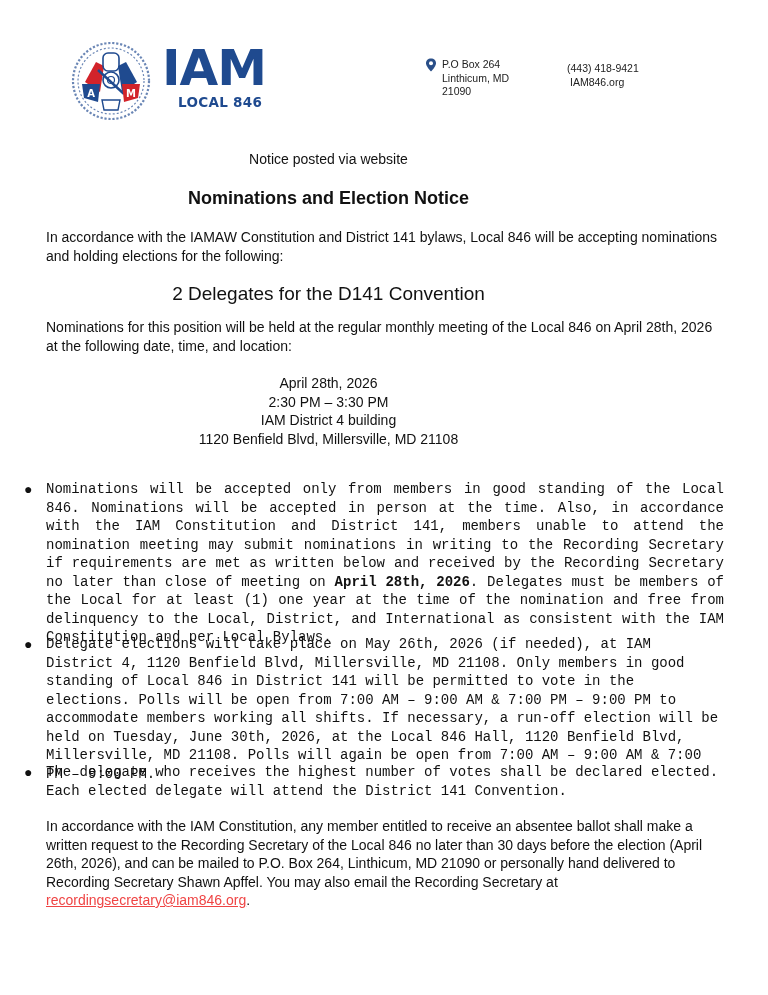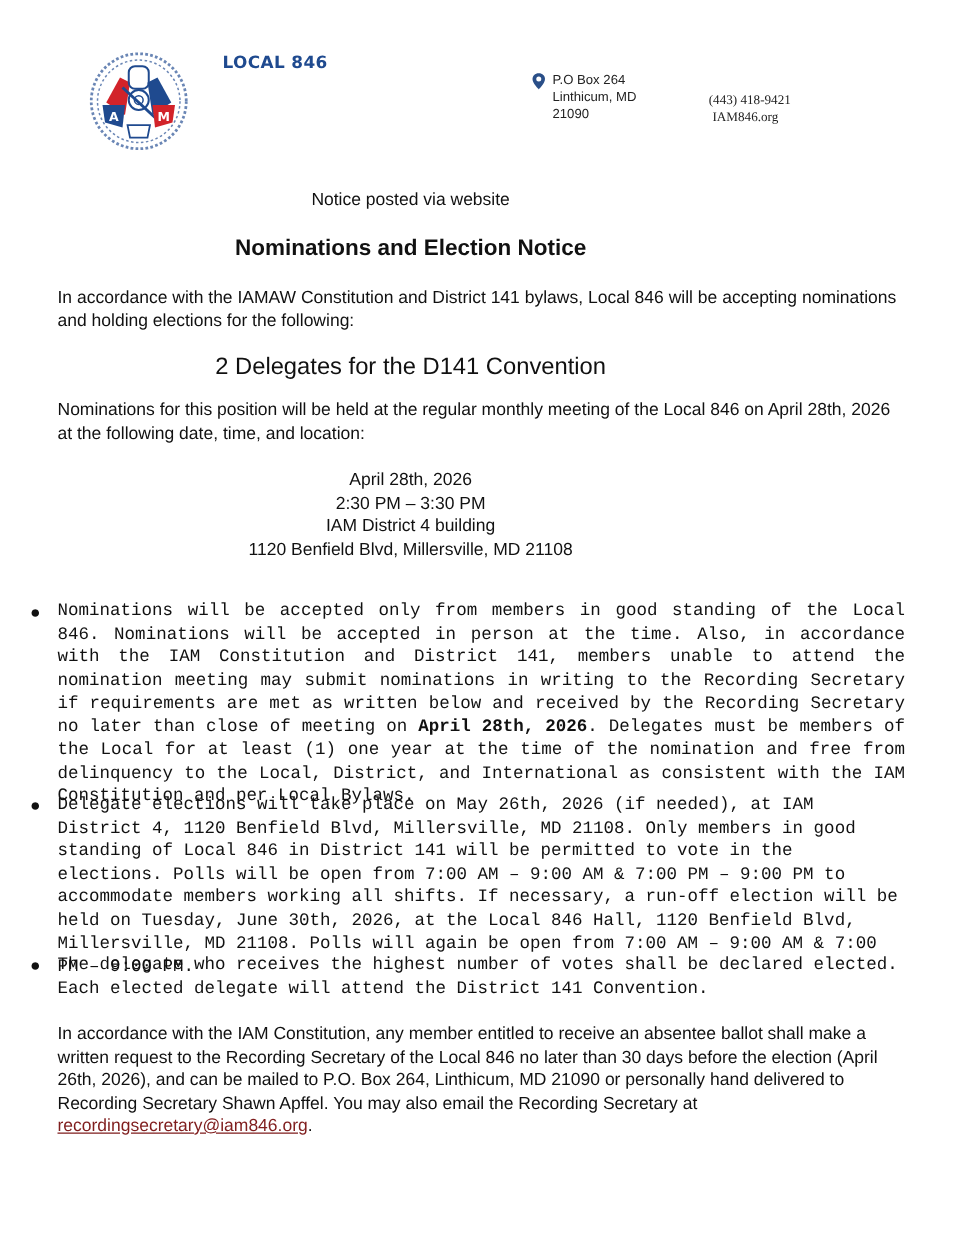--- a/index.html
+++ b/index.html
@@ -11,40 +11,40 @@
   .logo-seal { position: absolute; left: 70px; top: 40px; width: 82px; height: 82px; }
   .logo-word {
     position: absolute; left: 162px; top: 42px; width: 110px;
     color: #1f4a8f; font-family: "DejaVu Sans", sans-serif; font-weight: bold;
   }
   .logo-iam { font-size: 50px; line-height: 52px; letter-spacing: -1px; }
   .logo-local { font-size: 13.5px; line-height: 16px; margin-left: 16px; margin-top: 0px; letter-spacing: 0.3px; }
   .contact-addr { position: absolute; left: 425px; top: 58px; font-size: 10.5px; line-height: 13.5px; color: #222; }
   .contact-addr .pin { position: absolute; left: 0; top: 0; width: 12px; height: 14px; }
   .contact-addr .lines { margin-left: 17px; }
-  .contact-phone { position: absolute; left: 567px; top: 74px; font-size: 10.5px; line-height: 14px; color: #222; font-family: Liberation Serif, serif; }
+  .contact-phone { position: absolute; left: 567px; top: 61px; font-size: 10.5px; line-height: 14px; color: #222; }
   .contact-phone .web { margin-left: 3px; }
 
   .centered { position: absolute; left: 0; width: 657px; text-align: center; }
   .posted { top: 151px; font-size: 14px; }
   .title { top: 188px; font-size: 18px; font-weight: bold; }
   .para { position: absolute; left: 46px; width: 680px; font-size: 14px; line-height: 18.5px; }
   .p1 { top: 228px; }
   .position { top: 283px; font-size: 19px; }
   .p2 { top: 318px; }
   .details { top: 374px; font-size: 14px; line-height: 18.5px; }
   .bullet { position: absolute; left: 24px; width: 700px; font-size: 14px; line-height: 18.5px; }
   .bullet .dot { position: absolute; left: 0; top: 0; width: 16px; }
   .bullet .txt { margin-left: 22px; font-family: Liberation Mono, monospace; }
   .b1 { top: 480px; }
   .b1 .txt { text-align: justify; }
   .b2 { top: 635px; }
   .b3 { top: 763px; }
   .p3 { top: 817px; }
-  .email-link { color: #7f1d1d; text-decoration: underline; }
+  .email-link { color: #ef4444; text-decoration: underline; }
   b { font-weight: bold; }
 </style>
 </head>
 <body>
 
 <div class="header">
   <svg class="logo-seal" viewBox="0 0 82 82">
     <circle cx="41" cy="41" r="38" fill="none" stroke="#6a86b5" stroke-width="2.2" stroke-dasharray="2.2 1.8"></circle>
     <circle cx="41" cy="41" r="33" fill="none" stroke="#6a86b5" stroke-width="1.2" stroke-dasharray="2 2"></circle>
     <circle cx="41" cy="41" r="30" fill="#ffffff"></circle>
@@ -54,20 +54,21 @@
     <circle cx="41" cy="40" r="8" fill="none" stroke="#1f4a8f" stroke-width="1.6"></circle>
     <circle cx="41" cy="40" r="3.5" fill="none" stroke="#1f4a8f" stroke-width="1.2"></circle>
     <path d="M28 30 L54 54" stroke="#1f4a8f" stroke-width="2.4"></path>
     <path d="M32 60 L50 60 L48 70 L34 70 Z" fill="none" stroke="#1f4a8f" stroke-width="1.4"></path>
     <path d="M12 44 L30 44 L28 62 L14 58 Z" fill="#1f4a8f"></path>
     <path d="M70 44 L52 44 L54 62 L68 58 Z" fill="#d2232a"></path>
     <text x="21" y="57" font-size="10" font-weight="bold" fill="#ffffff" font-family="DejaVu Sans, sans-serif" text-anchor="middle">A</text>
     <text x="61" y="57" font-size="10" font-weight="bold" fill="#ffffff" font-family="DejaVu Sans, sans-serif" text-anchor="middle">M</text>
   </svg>
   <div class="logo-word">
+    <div class="logo-iam">IAM</div>
     <div class="logo-local">LOCAL 846</div>
   </div>
 
   <div class="contact-addr">
     <svg class="pin" viewBox="0 0 12 14">
       <path d="M6 0.5 C3 0.5 1 2.6 1 5.2 C1 8.6 6 13.5 6 13.5 C6 13.5 11 8.6 11 5.2 C11 2.6 9 0.5 6 0.5 Z" fill="#2a4f88"></path>
       <circle cx="6" cy="5.2" r="2" fill="#ffffff"></circle>
     </svg>
     <div class="lines">
       <div>P.O Box 264</div>

